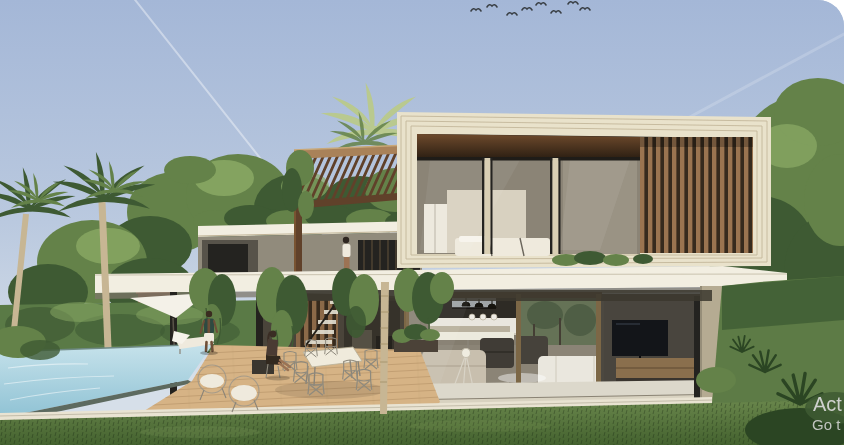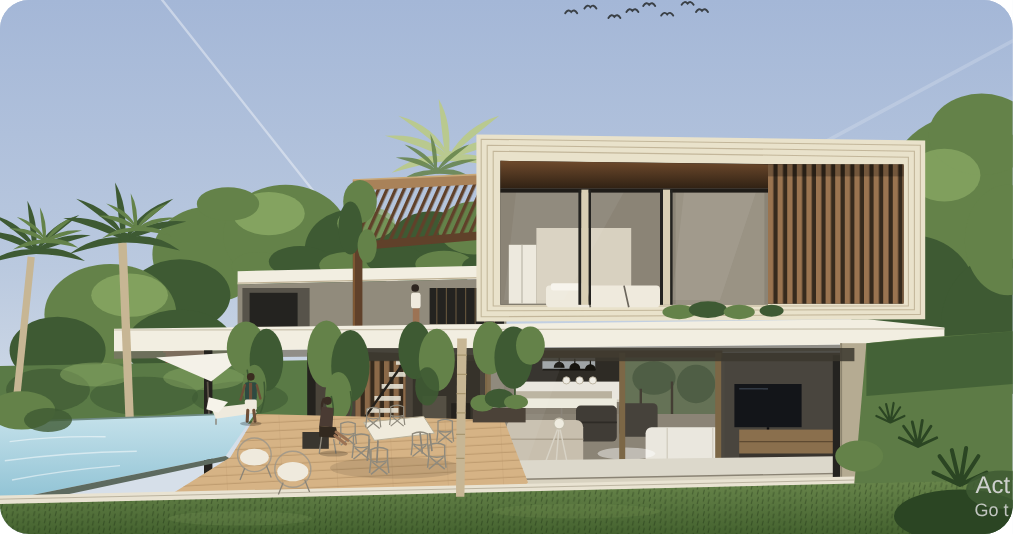--- a/index.html
+++ b/index.html
@@ -1,17 +1,17 @@
 <!DOCTYPE html>
 <html style="--sky-top: #a4b7d7; --sky-mid: #bac9df; --sky-low: #d6dfe9; --contrail: #ffffff; --bird: #3a4046; --tree-dark: #3e5a33; --tree-mid: #648249; --tree-light: #8cab66; --palm-light: #b9c98f; --palm-trunk: #c7b694; --hedge-green: #5a7a46; --frame-cream: #e9e2cb; --frame-line: #bfb295; --wood-soffit: #6e4a2c; --wood-soffit-dark: #2b1e12; --slat-wood: #9a7450; --slat-dark: #362a1d; --pergola-wood: #a98259; --pergola-dark: #60412a; --concrete: #918b7c; --concrete-dark: #57534a; --slab-white: #f2eee1; --interior-wall: #8b8476; --interior-dark: #4c4840; --glass-dark: #242320; --bronze: #7c6746; --kitchen-dark: #2e2b25; --sofa-beige: #c8bfae; --sofa-white: #eae7de; --tv-black: #131519; --wood-media: #8a6f4d; --pool-light: #c6e2eb; --pool-deep: #8fc2d4; --deck-wood: #d6b385; --deck-line: #b08e63; --stone-edge: #e9e3d2; --grass-light: #6f8c50; --grass-mid: #5d7b46; --grass-dark: #44622f; --bush-dark: #2b4523; --skin: #9c7354; --skin-dark: #6e4f38; --shirt-teal: #2e4a41; --cloth-white: #efeadd; --watermark: #dadada;"><head>
 <meta charset="utf-8">
 <style>
   html,body{margin:0;padding:0;background:#ffffff;}
   .screen{position:relative;width:844px;height:445px;overflow:hidden;
-          border-top-right-radius:26px;background:#aebfd9;border-radius:24px;}
+          border-top-right-radius:26px;background:#aebfd9;}
   svg{display:block;}
   .tD{fill:var(--tree-dark);} .tM{fill:var(--tree-mid);} .tL{fill:var(--tree-light);}
   .wm{font-family:"Liberation Sans",sans-serif;fill:var(--watermark);}
 </style>
 </head>
 <body>
 
 <div class="screen">
 <svg width="844" height="445" viewBox="0 0 844 445">
   <defs>

